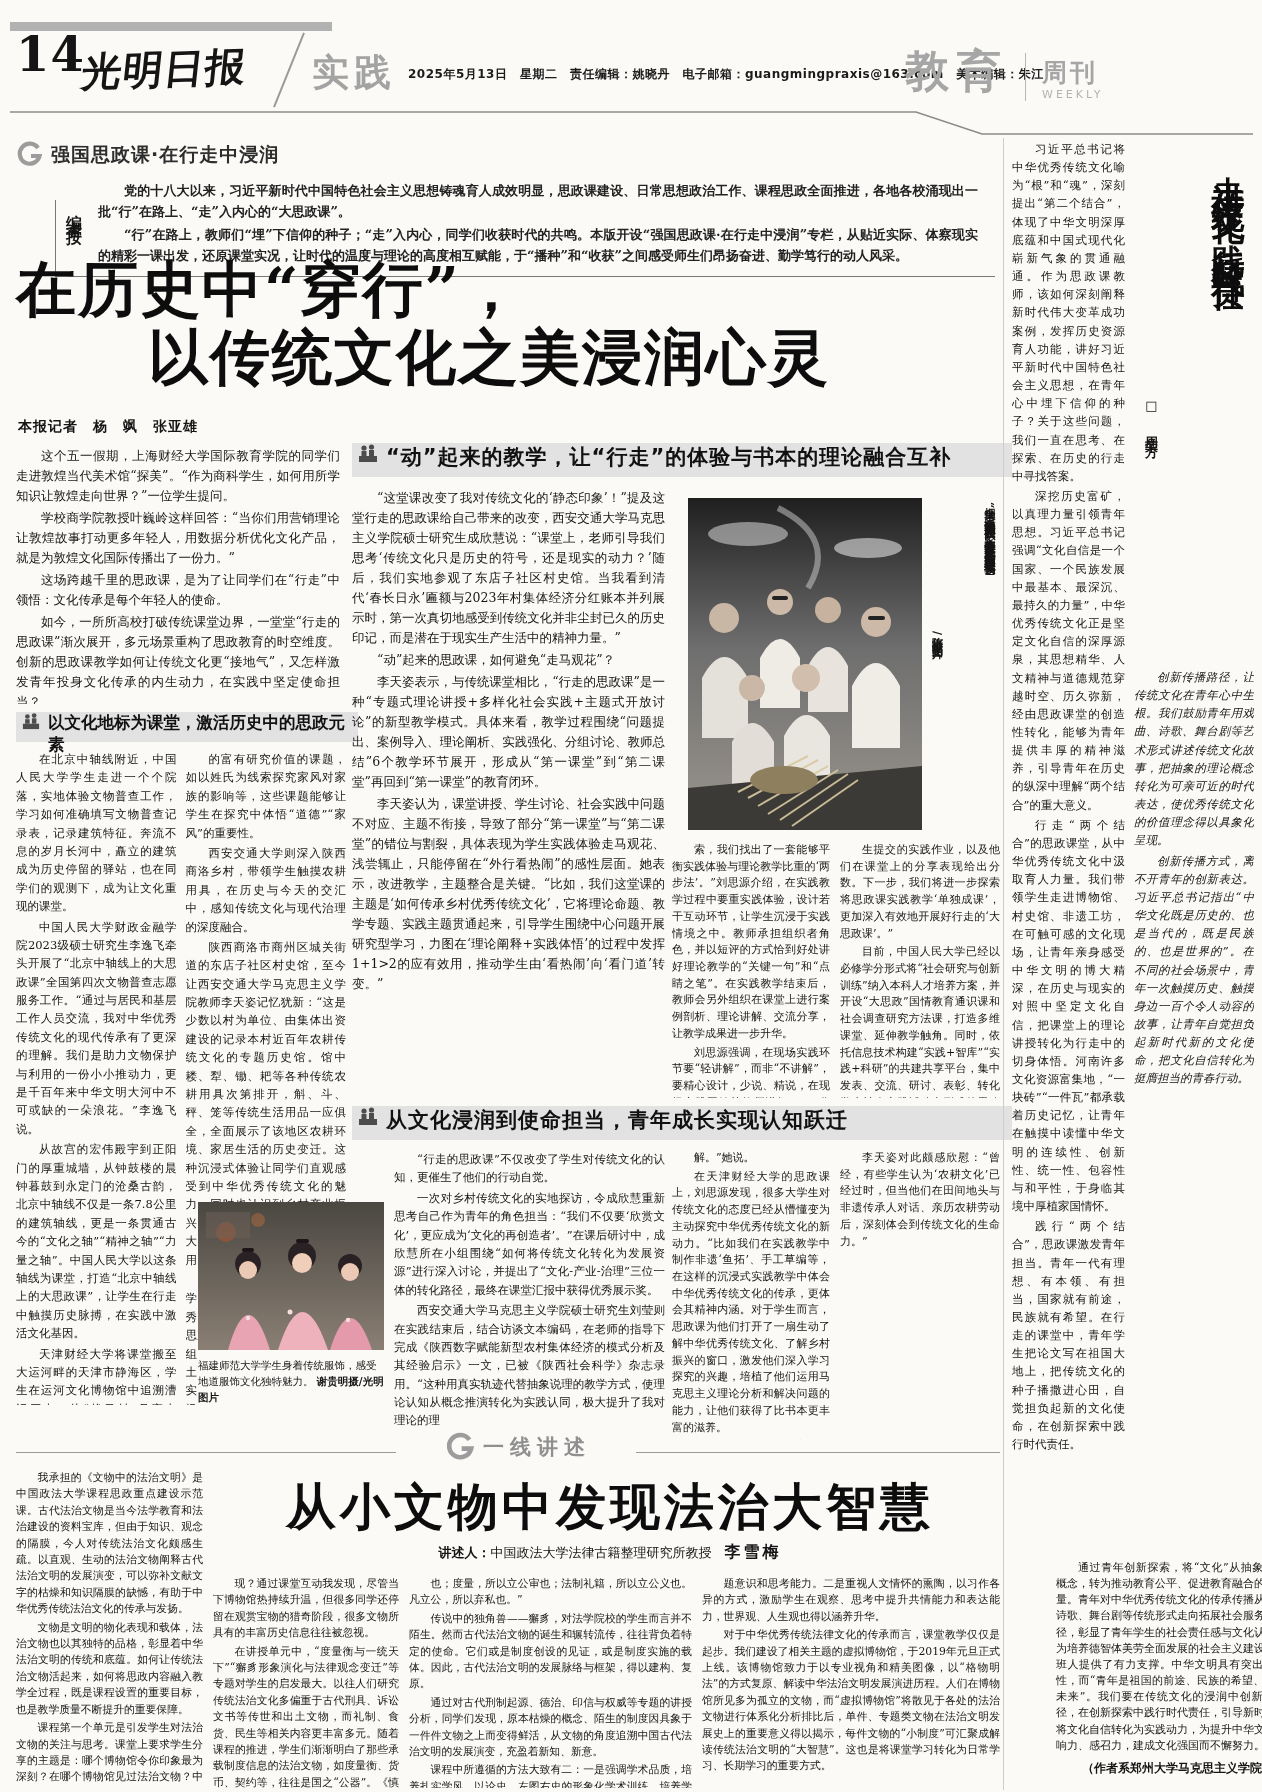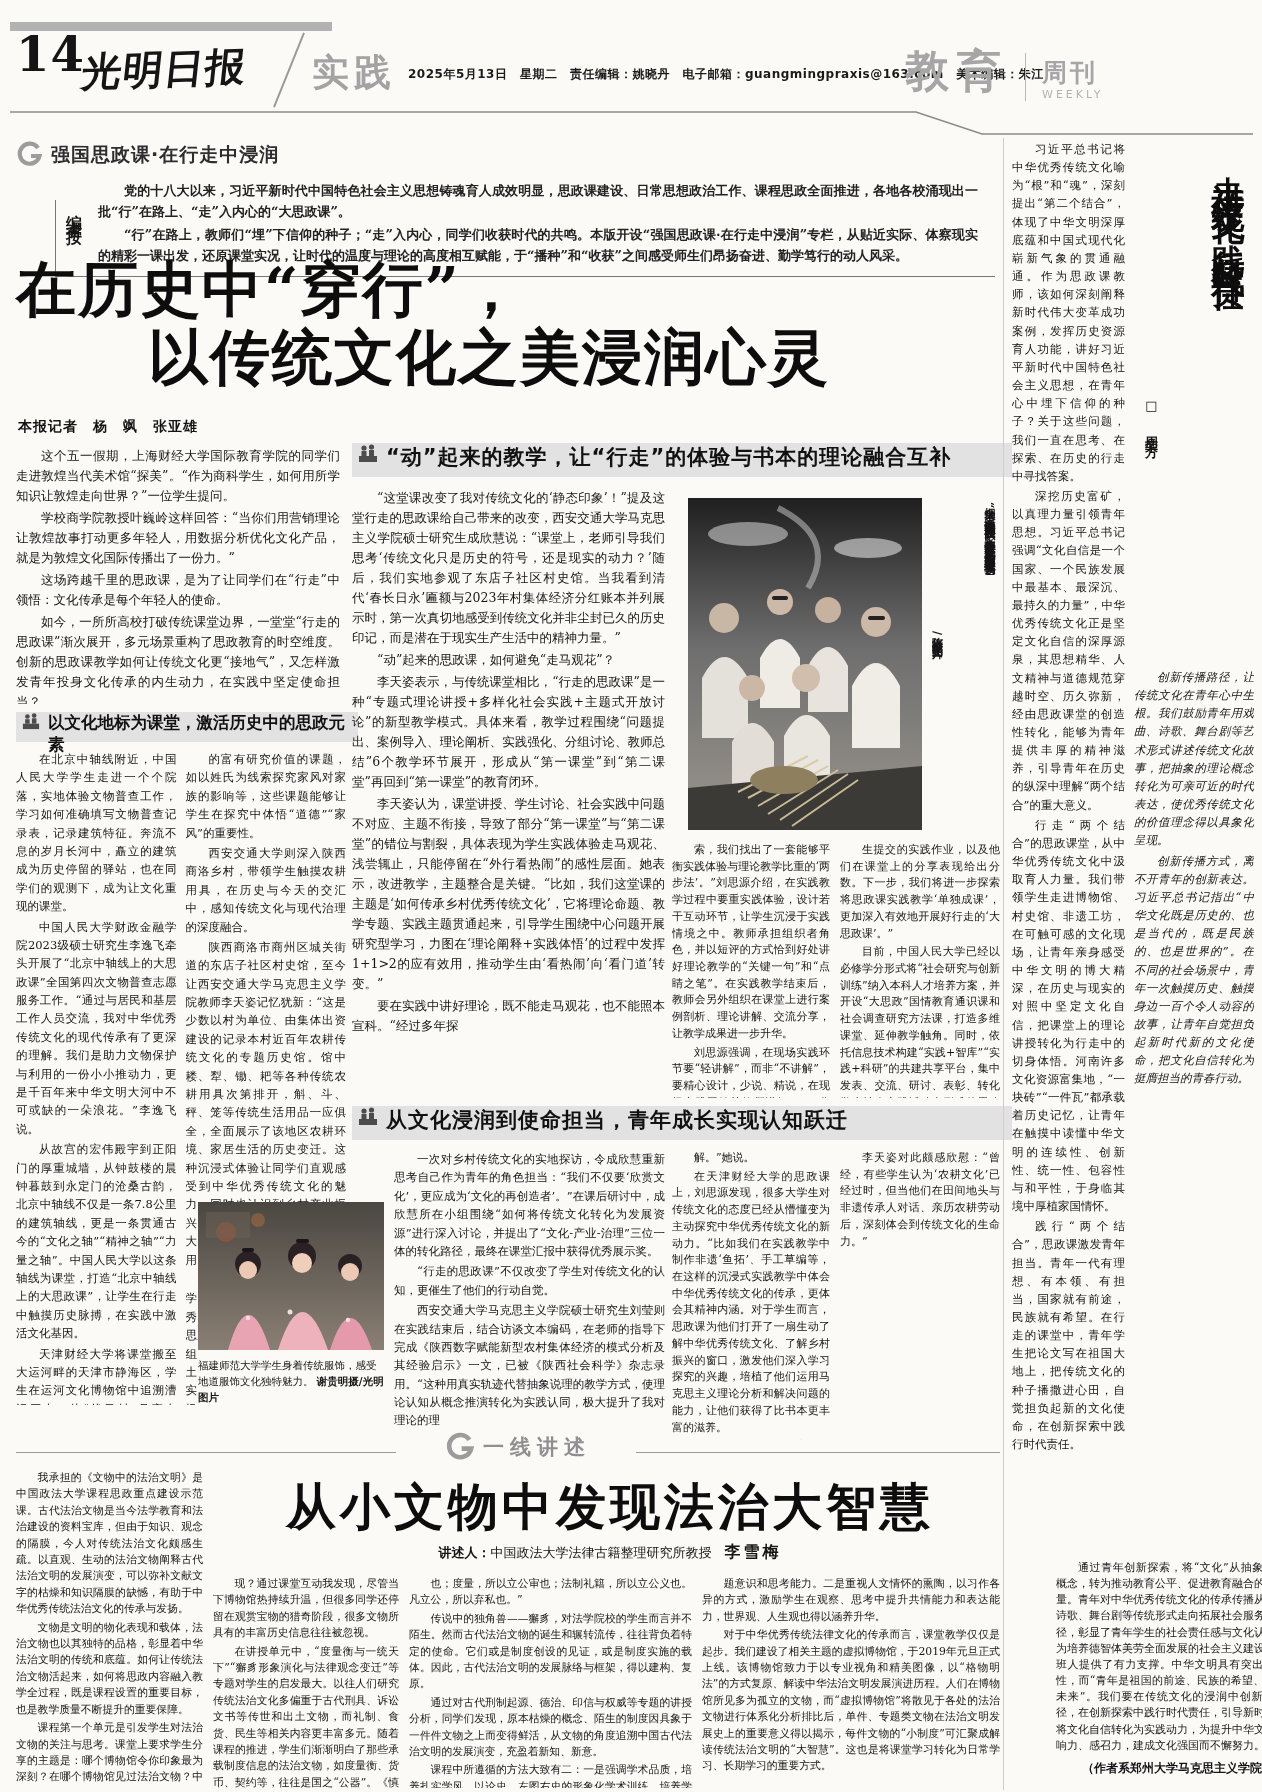--- a/index.html
+++ b/index.html
@@ -217,21 +217,20 @@
       <rect x="3.5" y="8" width="5" height="5" fill="#4c4c4c"></rect>
       <rect x="11" y="7" width="5" height="6" fill="#4c4c4c"></rect>
   </svg>
   <span class="t sans">“动”起来的教学，让“行走”的体验与书本的理论融合互补</span>
 </div>
 <div class="abs a2-col1 just clip">
     <p>“这堂课改变了我对传统文化的‘静态印象’！”提及这堂行走的思政课给自己带来的改变，西安交通大学马克思主义学院硕士研究生成欣慧说：“课堂上，老师引导我们思考‘传统文化只是历史的符号，还是现实的动力？’随后，我们实地参观了东店子社区村史馆。当我看到清代‘春长日永’匾额与2023年村集体经济分红账本并列展示时，第一次真切地感受到传统文化并非尘封已久的历史印记，而是潜在于现实生产生活中的精神力量。”</p>
     <p>“动”起来的思政课，如何避免“走马观花”？</p>
     <p>李天姿表示，与传统课堂相比，“行走的思政课”是一种“专题式理论讲授+多样化社会实践+主题式开放讨论”的新型教学模式。具体来看，教学过程围绕“问题提出、案例导入、理论阐析、实践强化、分组讨论、教师总结”6个教学环节展开，形成从“第一课堂”到“第二课堂”再回到“第一课堂”的教育闭环。</p>
     <p>李天姿认为，课堂讲授、学生讨论、社会实践中问题不对应、主题不衔接，导致了部分“第一课堂”与“第二课堂”的错位与割裂，具体表现为学生实践体验走马观花、浅尝辄止，只能停留在“外行看热闹”的感性层面。她表示，改进教学，主题整合是关键。“比如，我们这堂课的主题是‘如何传承乡村优秀传统文化’，它将理论命题、教学专题、实践主题贯通起来，引导学生围绕中心问题开展研究型学习，力图在‘理论阐释+实践体悟’的过程中发挥1+1&gt;2的应有效用，推动学生由‘看热闹’向‘看门道’转变。”</p>
-    <p>要在实践中讲好理论，既不能走马观花，也不能照本宣科。“经过多年探</p>
   </div>
 
 <div class="abs photo1">
   <svg width="234" height="332" viewBox="0 0 234 332">
     <defs>
       <linearGradient id="pg1" x1="0" y1="0" x2="0" y2="1">
         <stop offset="0" stop-color="#1f1f1f"></stop>
           <stop offset=".45" stop-color="#6e6e6e"></stop>
           <stop offset="1" stop-color="#9b968e"></stop>
       </linearGradient>
@@ -286,22 +285,22 @@
   <svg class="icon-sec" width="20" height="20" viewBox="0 0 20 20">
     <rect x="1" y="13" width="18" height="6" fill="#4c4c4c"></rect>
       <circle cx="6" cy="5" r="2.6" fill="#4c4c4c"></circle>
       <circle cx="13.5" cy="4" r="2.6" fill="#4c4c4c"></circle>
       <rect x="3.5" y="8" width="5" height="5" fill="#4c4c4c"></rect>
       <rect x="11" y="7" width="5" height="6" fill="#4c4c4c"></rect>
   </svg>
   <span class="t sans">从文化浸润到使命担当，青年成长实现认知跃迁</span>
 </div>
 <div class="abs s2-col1 just clip">
+    <p>“行走的思政课”不仅改变了学生对传统文化的认知，更催生了他们的行动自觉。</p>
     <p>一次对乡村传统文化的实地探访，令成欣慧重新思考自己作为青年的角色担当：“我们不仅要‘欣赏文化’，更应成为‘文化的再创造者’。”在课后研讨中，成欣慧所在小组围绕“如何将传统文化转化为发展资源”进行深入讨论，并提出了“文化-产业-治理”三位一体的转化路径，最终在课堂汇报中获得优秀展示奖。</p>
-    <p>“行走的思政课”不仅改变了学生对传统文化的认知，更催生了他们的行动自觉。</p>
     <p>西安交通大学马克思主义学院硕士研究生刘莹则在实践结束后，结合访谈文本编码，在老师的指导下完成《陕西数字赋能新型农村集体经济的模式分析及其经验启示》一文，已被《陕西社会科学》杂志录用。“这种用真实轨迹代替抽象说理的教学方式，使理论认知从概念推演转化为实践认同，极大提升了我对理论的理</p>
   </div>
 <div class="abs s2-col2 just clip">
     <p>解。”她说。</p>
     <p>在天津财经大学的思政课上，刘思源发现，很多大学生对传统文化的态度已经从懵懂变为主动探究中华优秀传统文化的新动力。“比如我们在实践教学中制作非遗‘鱼拓’、手工草编等，在这样的沉浸式实践教学中体会中华优秀传统文化的传承，更体会其精神内涵。对于学生而言，思政课为他们打开了一扇生动了解中华优秀传统文化、了解乡村振兴的窗口，激发他们深入学习探究的兴趣，培植了他们运用马克思主义理论分析和解决问题的能力，让他们获得了比书本更丰富的滋养。</p>
     <p>“不少学生在活动中实现了对中华优秀传统文化认知的跃迁。”</p>
   </div>
 <div class="abs s2-col3 just clip">
     <p>李天姿对此颇感欣慰：“曾经，有些学生认为‘农耕文化’已经过时，但当他们在田间地头与非遗传承人对话、亲历农耕劳动后，深刻体会到传统文化的生命力。”</p>
   </div>

